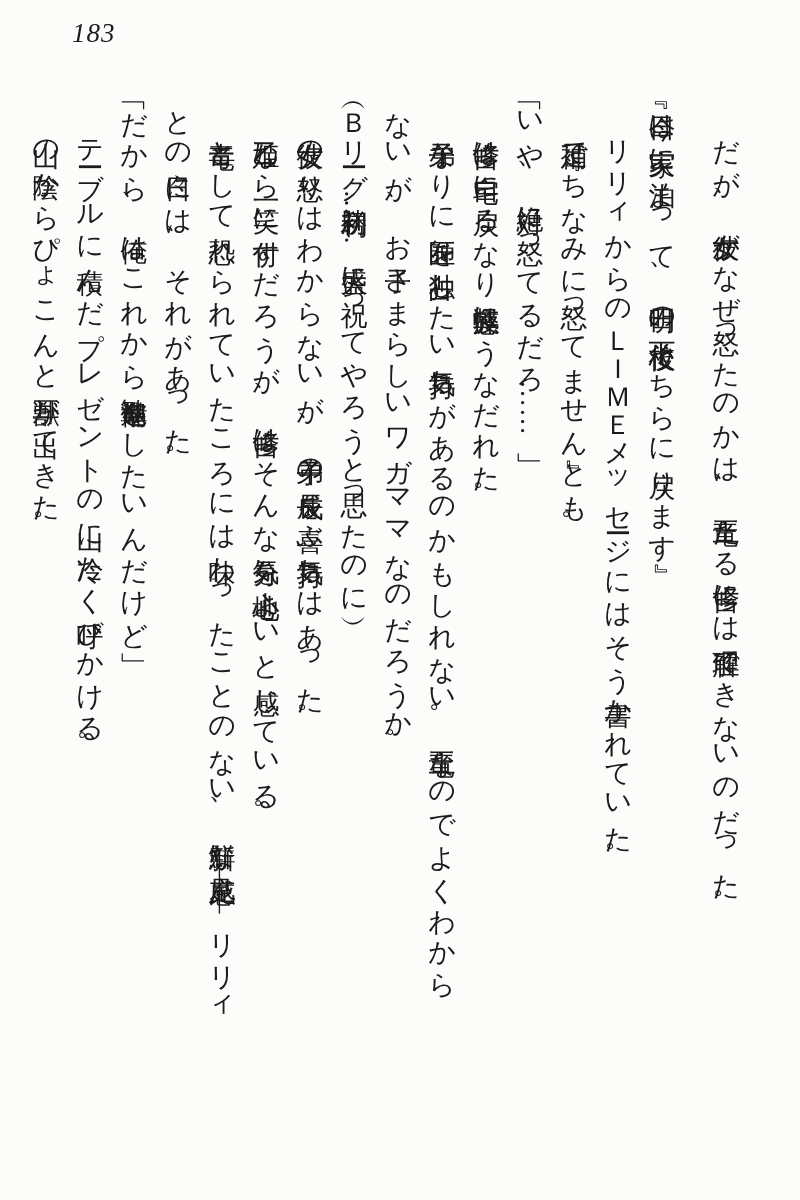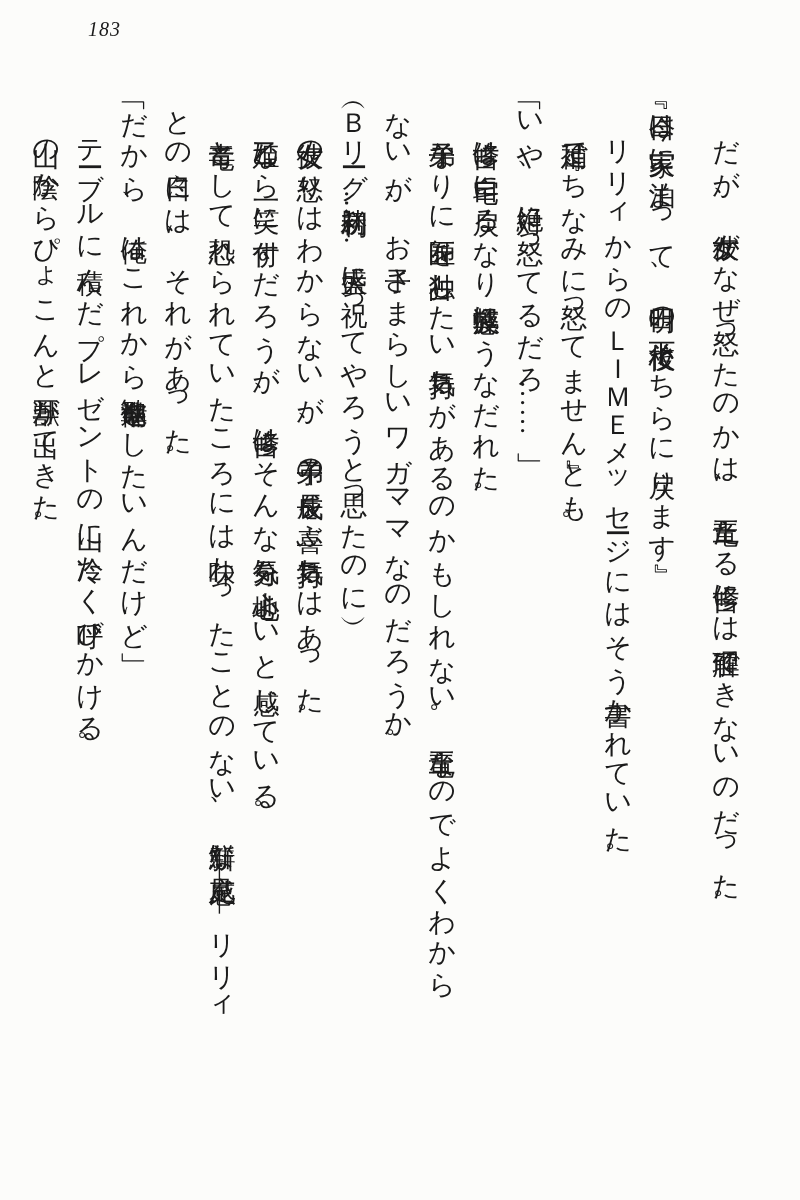--- a/index.html
+++ b/index.html
@@ -13,25 +13,25 @@
     background: var(--bg, #fcfcfa);
     overflow: hidden;
     font-family: "Liberation Serif", "DejaVu Serif", serif;
   }
   .book-page {
     position: absolute;
     inset: 0;
   }
   .page-number {
     position: absolute;
-    left: 88px;
+    left: 72px;
     top: 18px;
     font-family: "Liberation Serif", "DejaVu Serif", serif;
     font-style: italic;
-    font-size: 20px;
+    font-size: 27px;
     letter-spacing: 1px;
     color: var(--ink, #1b1b1b);
     text-align: right;
   }
   .text-block {
     position: absolute;
     top: 93px;
     right: 52px;
     height: 1030px;
     width: 706px;

